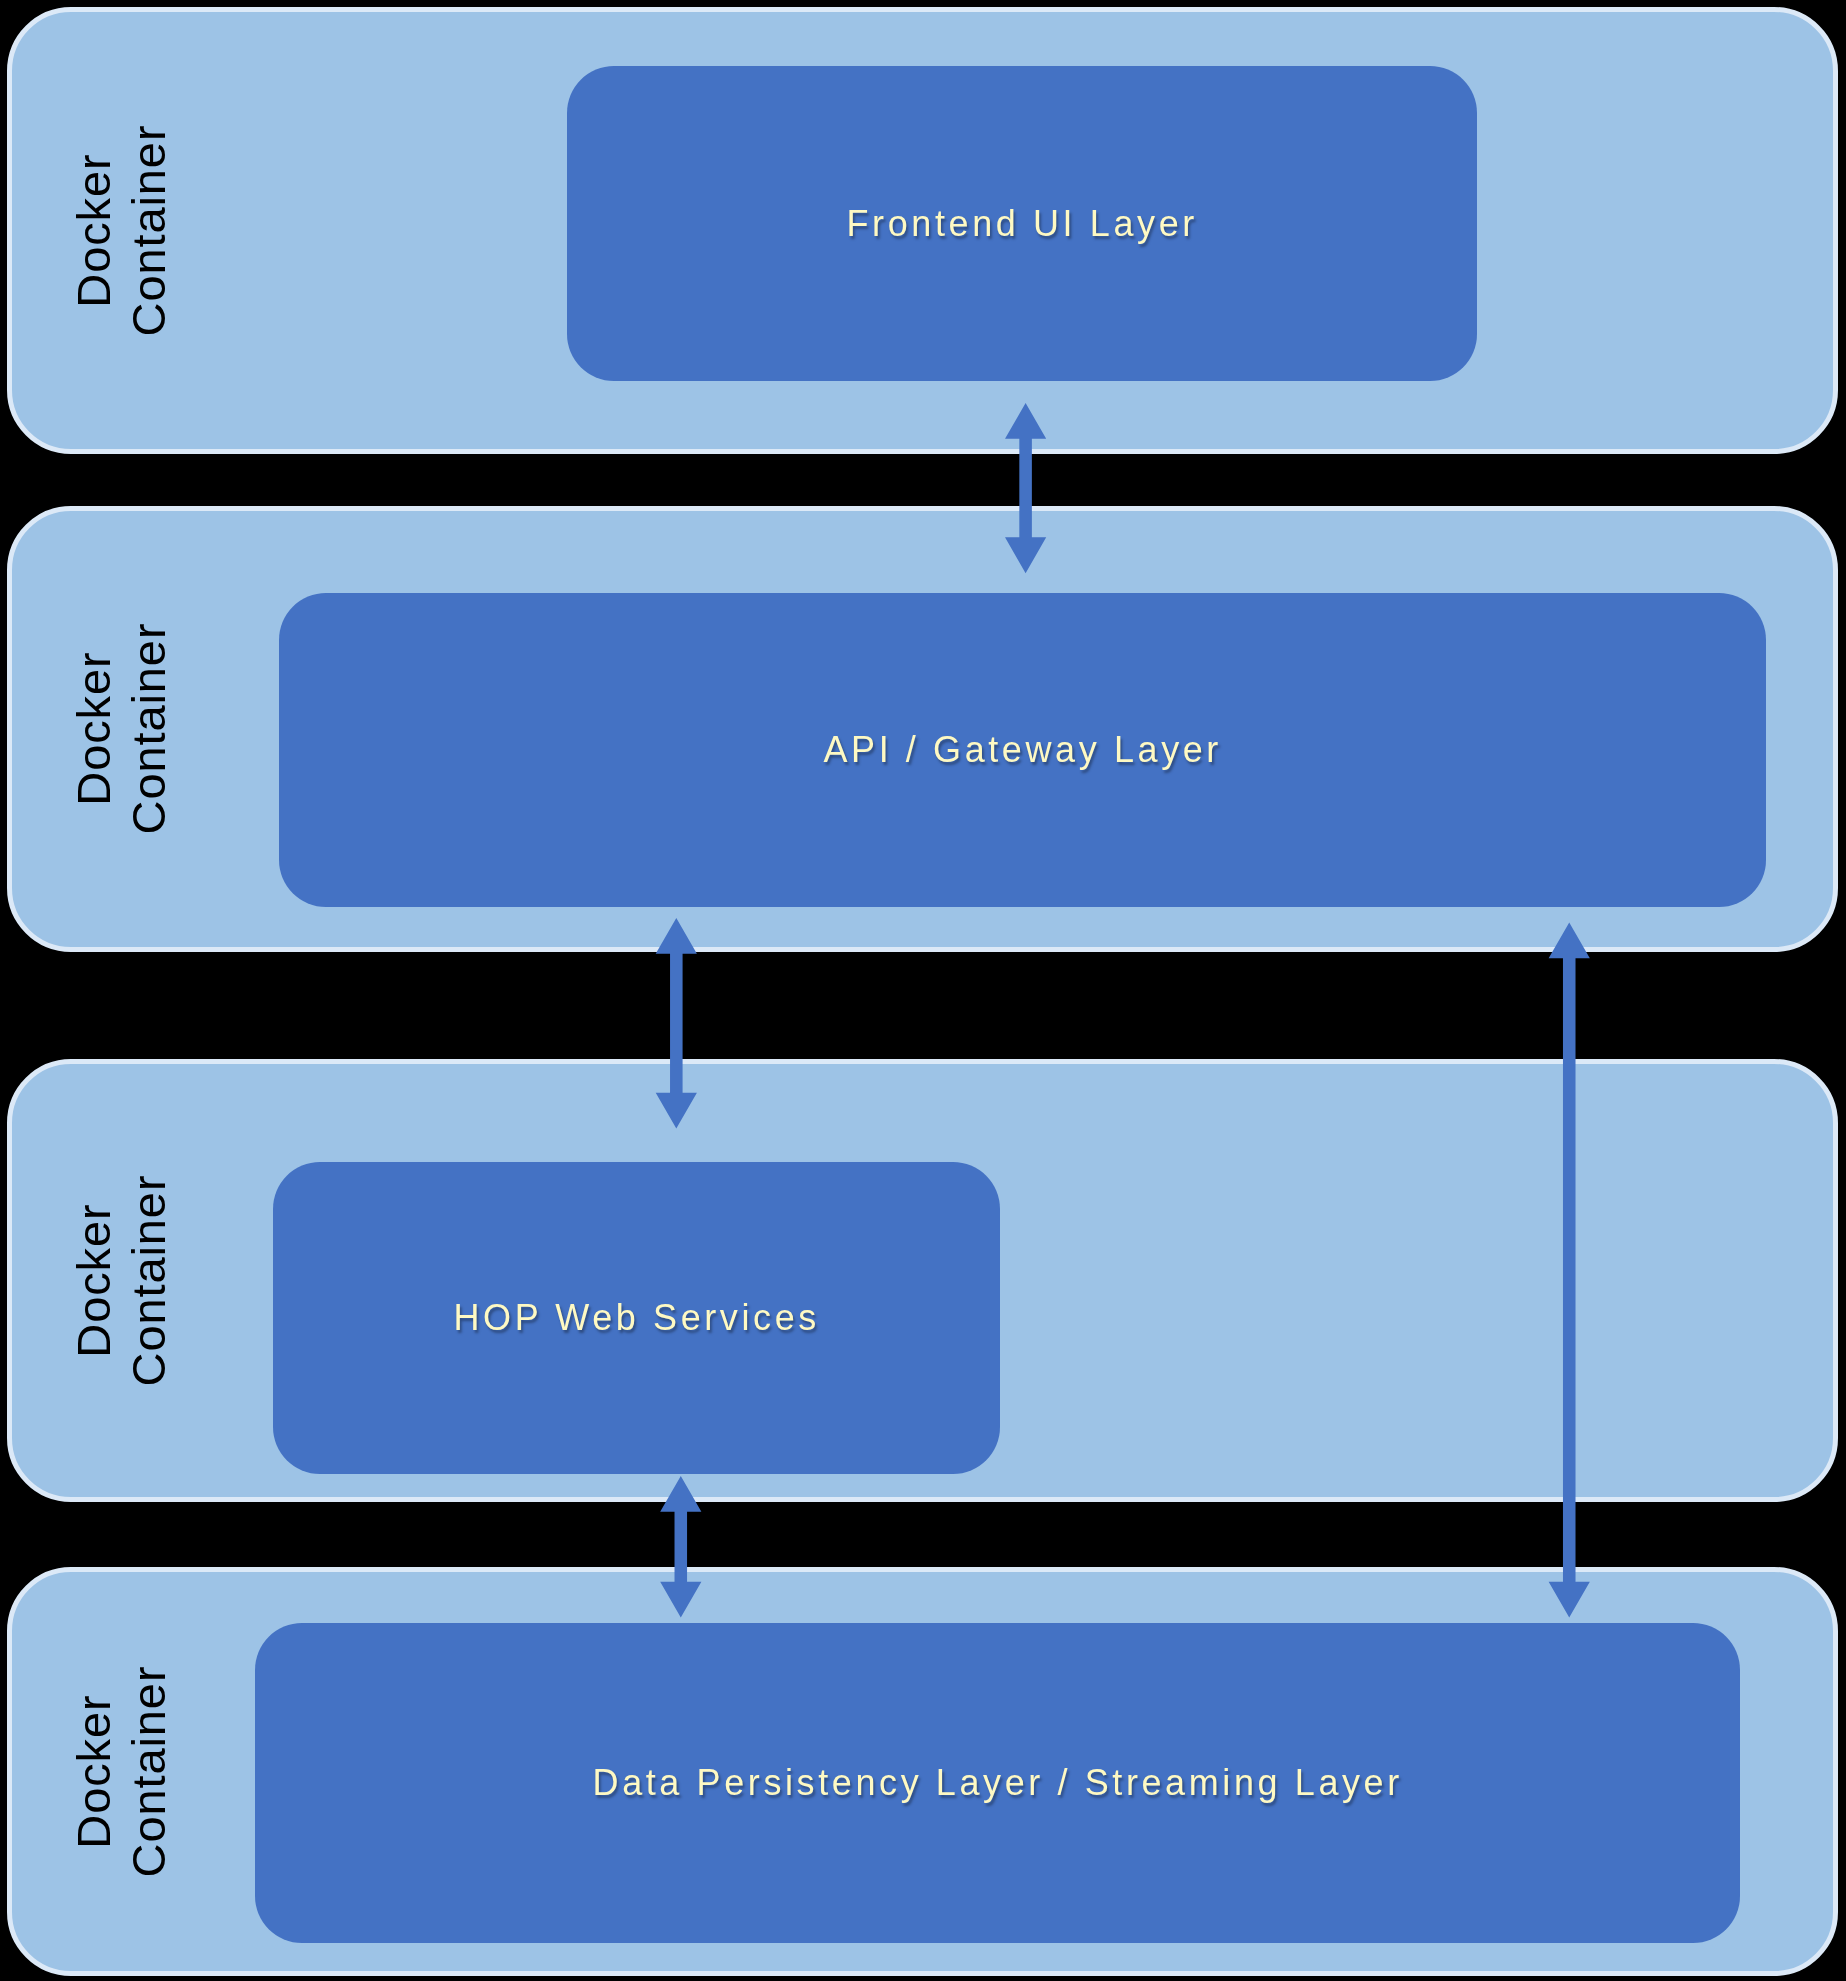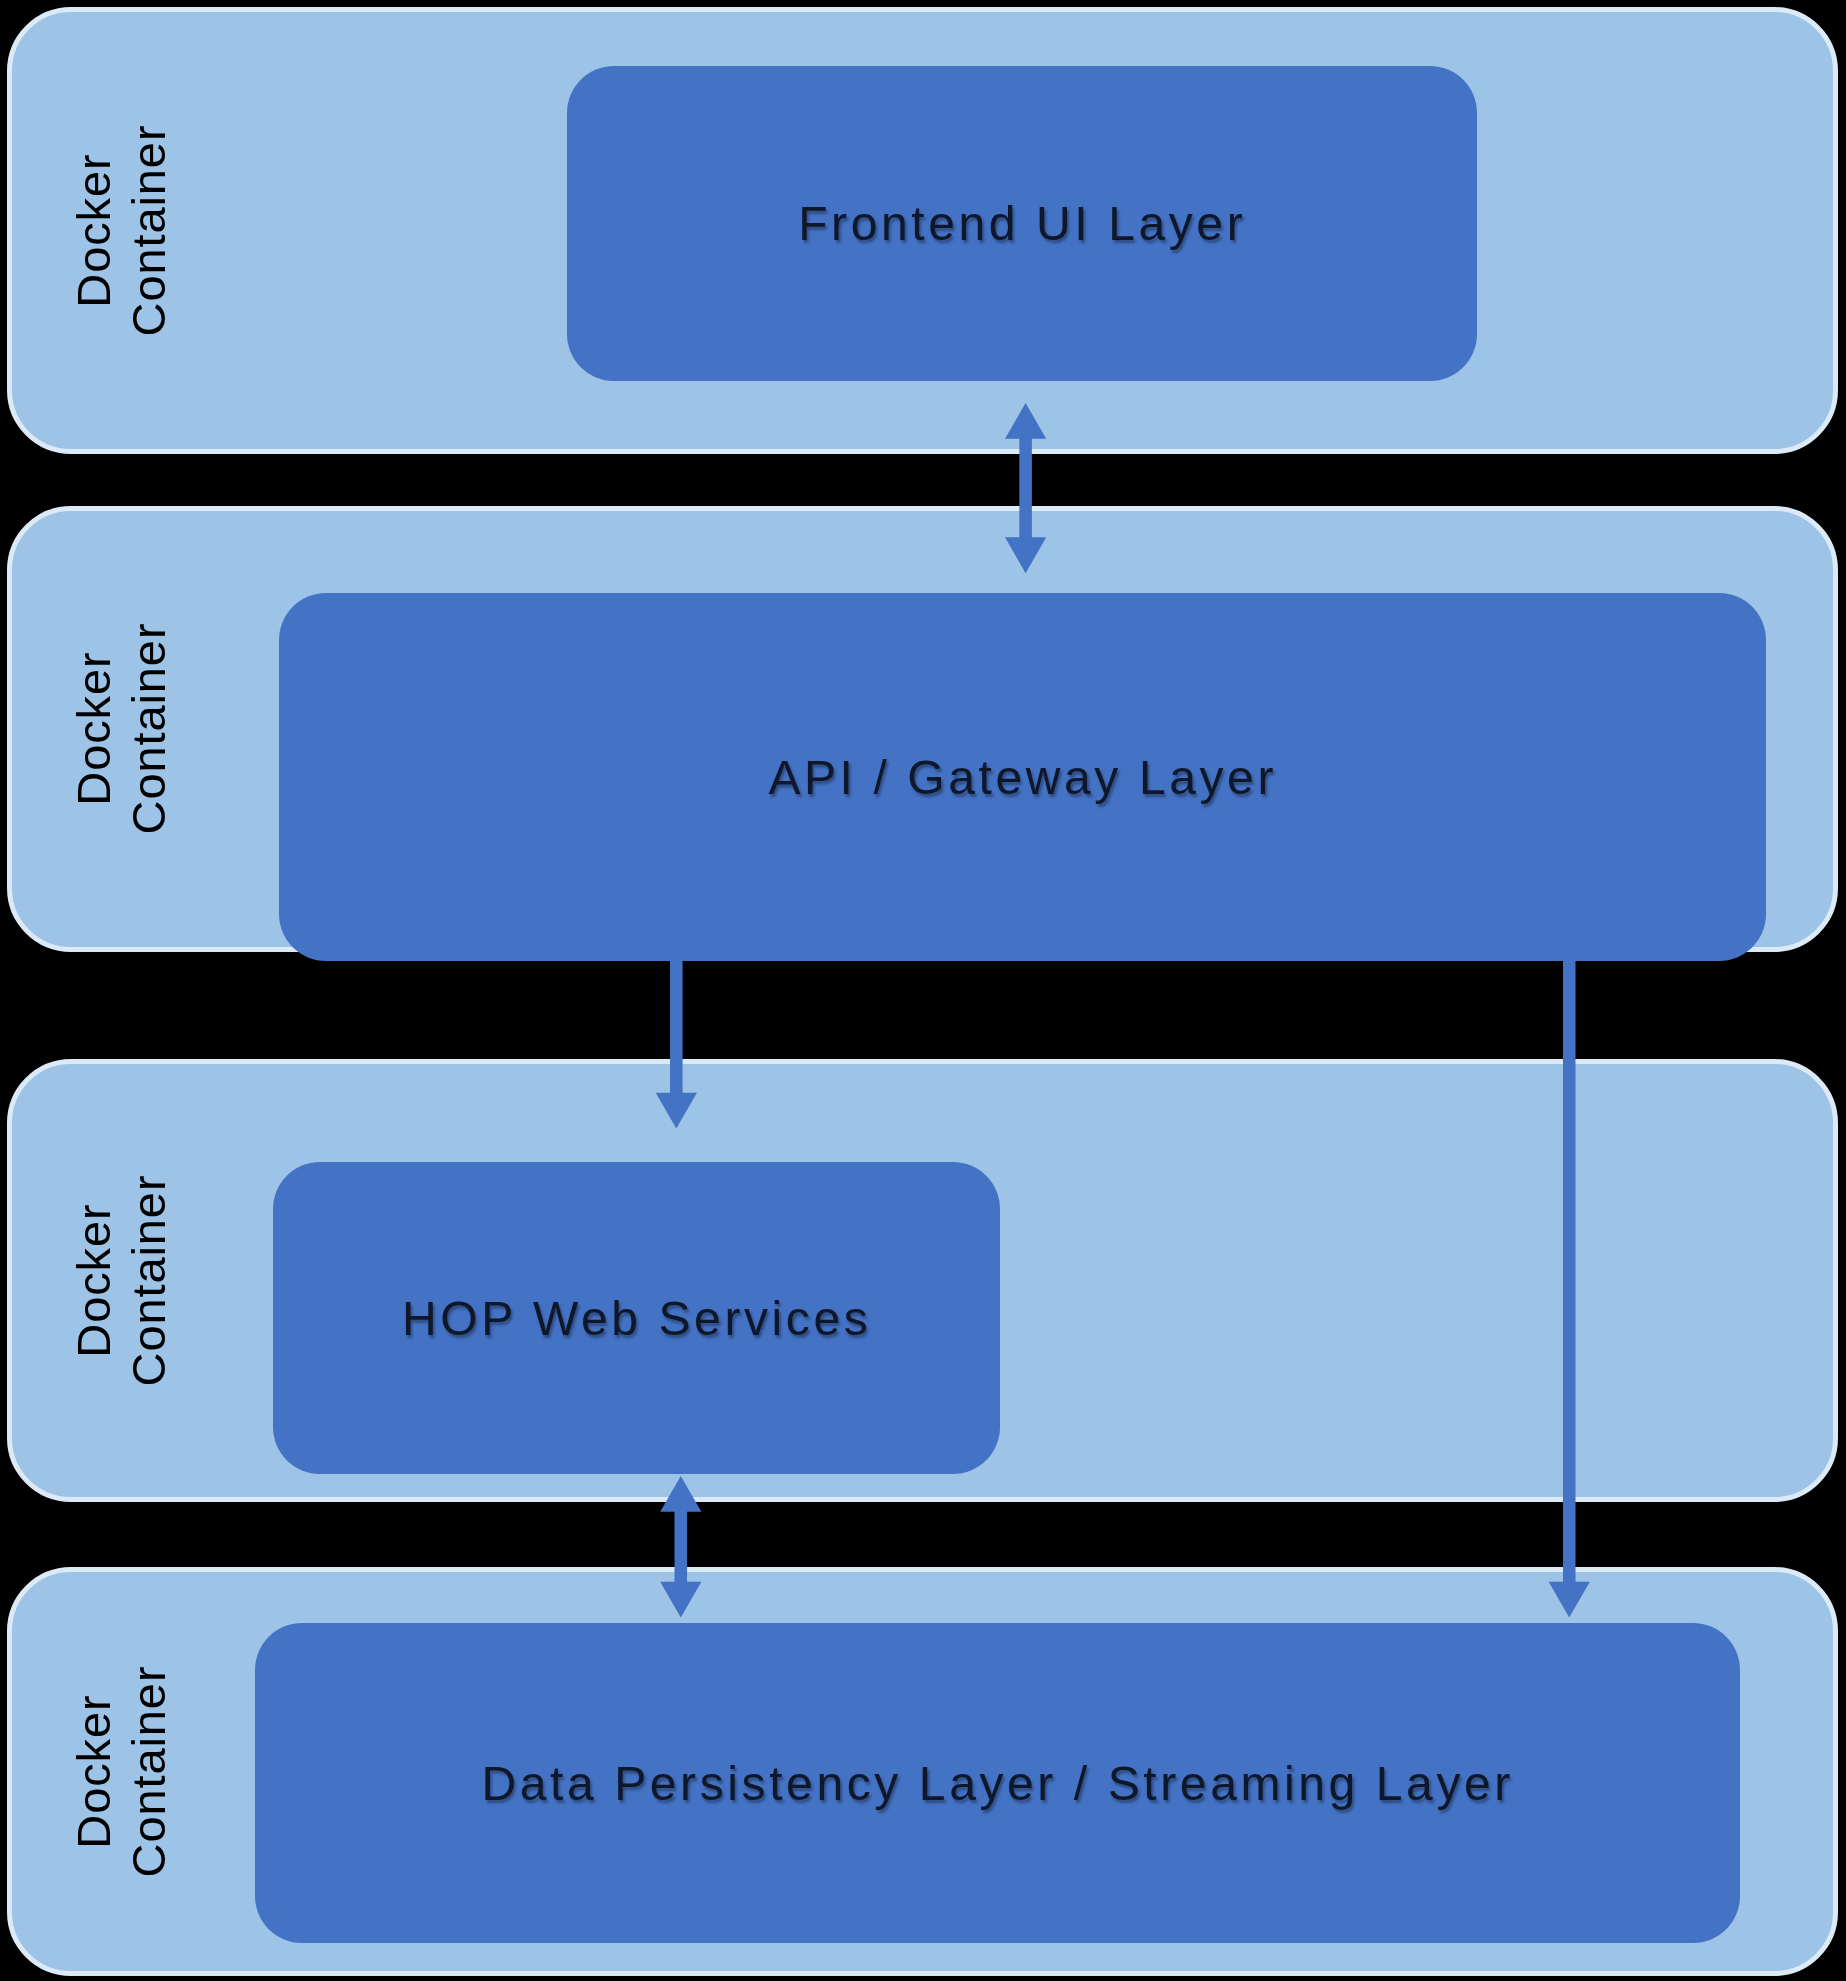--- a/index.html
+++ b/index.html
@@ -49,28 +49,28 @@
 
   .box {
     position: absolute;
     background: #4472C4;
     border-radius: 47px;
     display: flex;
     align-items: center;
     justify-content: center;
   }
   .box .box-text {
-    color: #0f172a;
-    font-size: 48px;
+    color: #fef9c3;
+    font-size: 36px;
     letter-spacing: 3.6px;
     white-space: nowrap;
     text-shadow: 1.8px 2.7px 2.7px rgba(0,0,0,0.35);
   }
   .box.frontend { left: 555px; top: 54px;  width: 910px; height: 315px; }
-  .box.api      { left: 267px; top: 82px;  width: 1487px; height: 368px; }
+  .box.api      { left: 267px; top: 82px;  width: 1487px; height: 314px; }
   .box.hop      { left: 261px; top: 90px; width: 727px;  height: 312px; margin-top: 8px; }
   .box.data     { left: 243px; top: 51px;  width: 1485px; height: 320px; }
 
   #arrow-layer {
     position: absolute;
     left: 0; top: 0;
     width: 1847px; height: 1982px;
     pointer-events: none;
   }
 </style>

